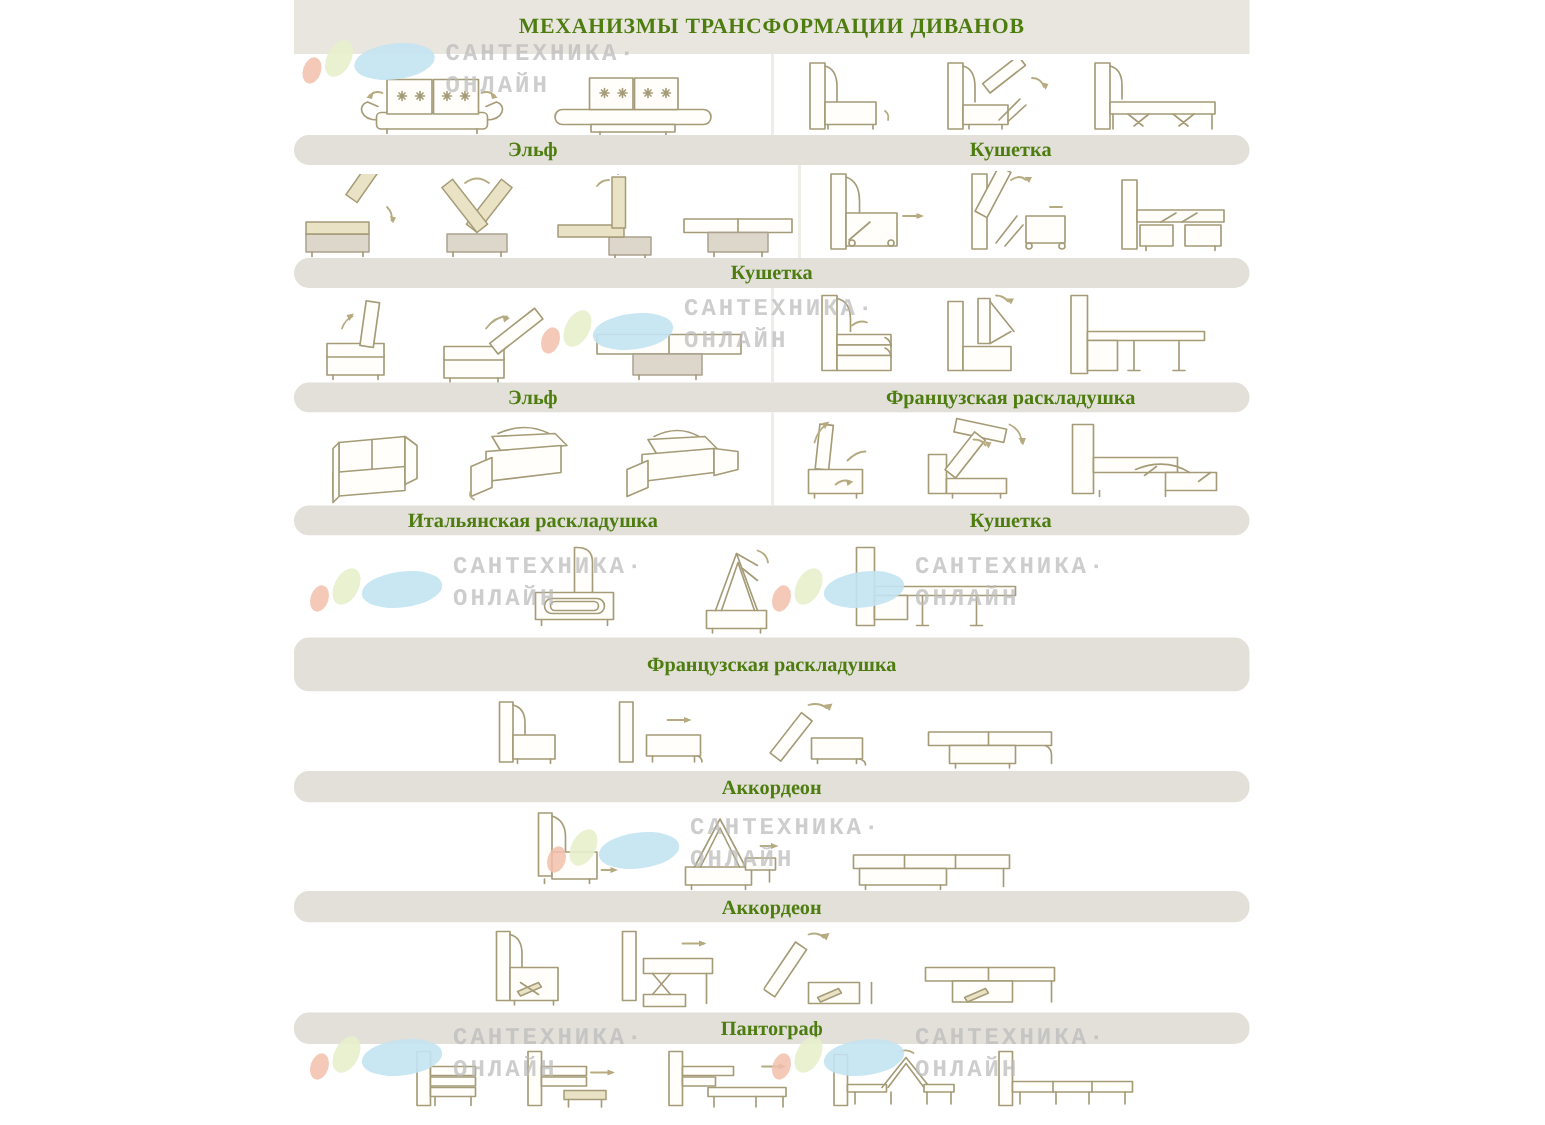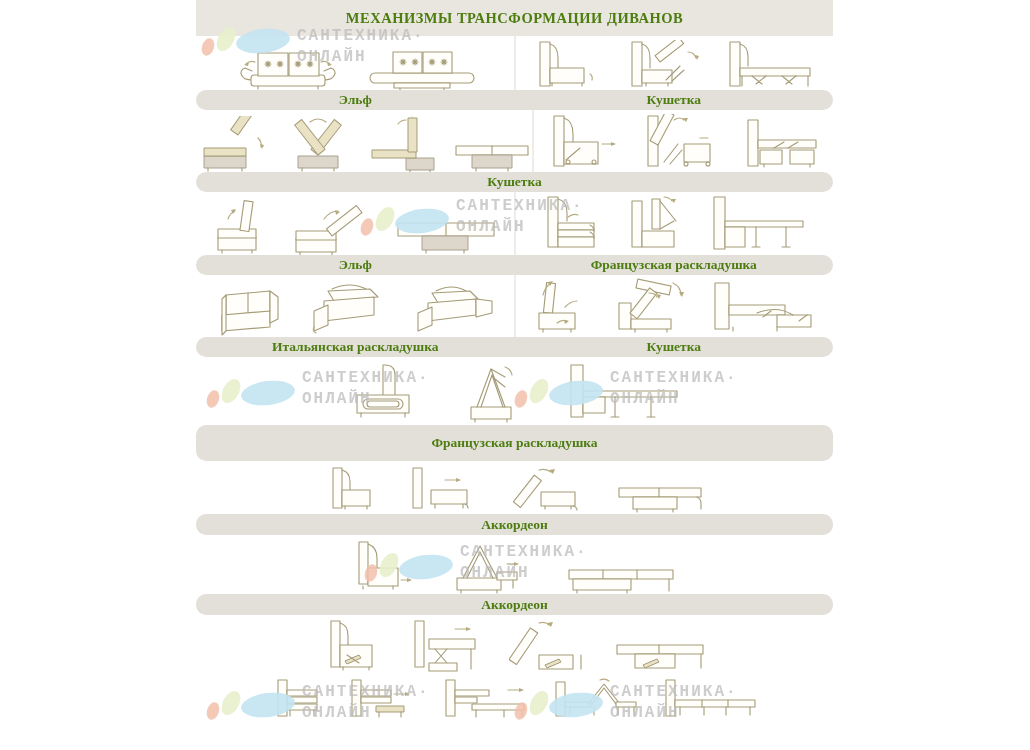--- a/index.html
+++ b/index.html
@@ -485,20 +485,23 @@
           <svg width="96" height="56" viewBox="0 0 96 56">
             <rect class="f" x="4" y="26" width="86" height="9"></rect>
               <path class="s" d="M46,26 l0,9"></path>
             <rect class="f" x="22" y="35" width="40" height="14"></rect>
             <path class="b" d="M30,46 l14,-6 2,3 -14,6z"></path>
             <path class="s" d="M88,35 l0,14"></path>
           </svg>
         </div>
       </div>
     </div>
+    <div class="band label-band" style="height:21px">
+      <span>Пантограф</span>
+    </div>
 
     <div class="illrow" style="height:45px">
       <div class="cellgroup" style="gap:18px">
         <div class="ill">
           <svg width="58" height="42" viewBox="0 0 58 42">
             <rect class="f" x="8" y="2" width="9" height="36"></rect>
             <rect class="f" x="17" y="12" width="30" height="6"></rect>
               <rect class="f" x="17" y="19" width="30" height="6"></rect>
               <rect class="f" x="17" y="26" width="30" height="6"></rect>
             <path class="s" d="M20,32 l0,6 M44,32 l0,6"></path>

